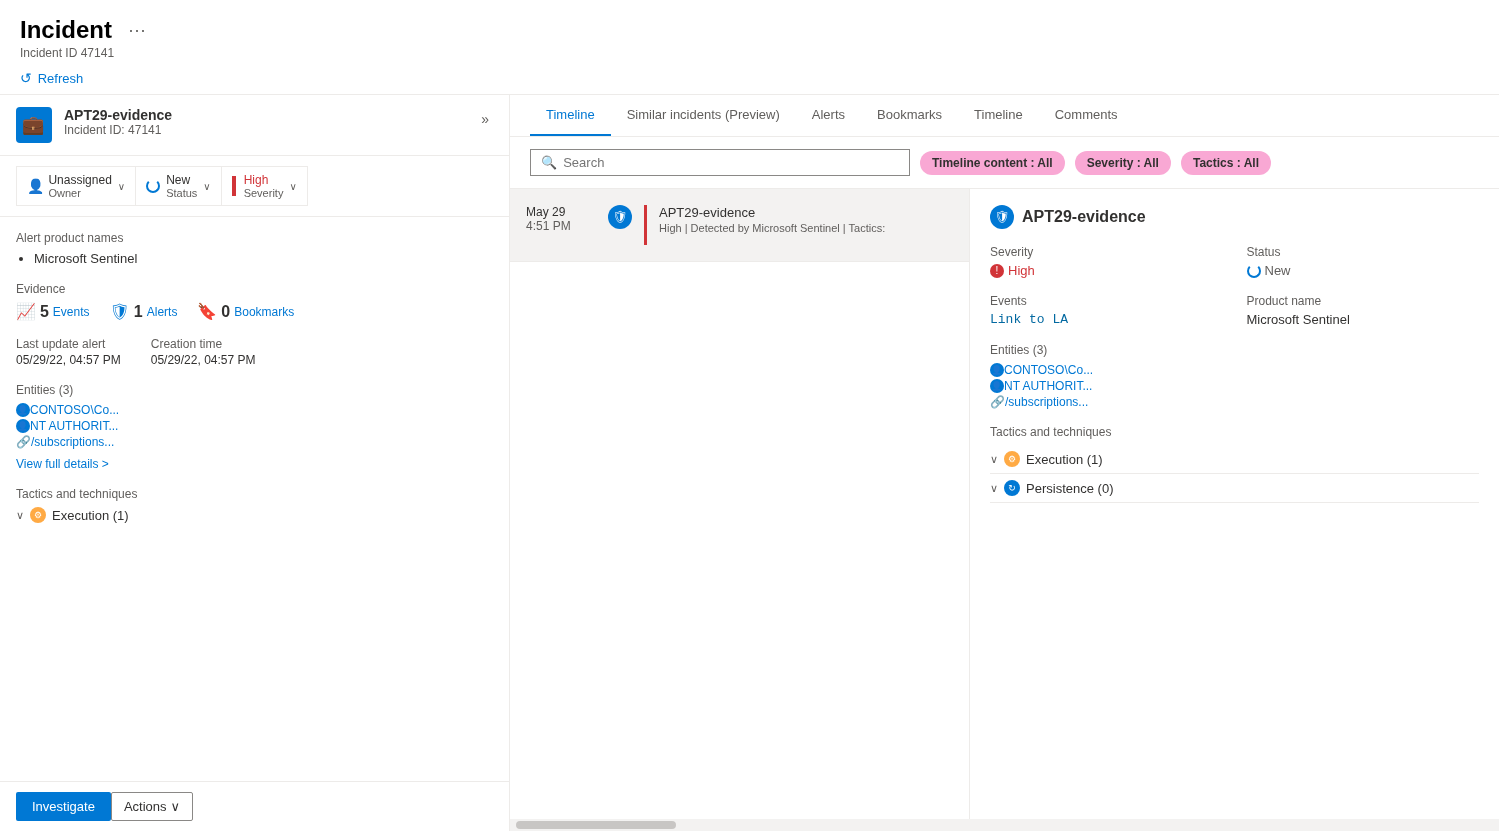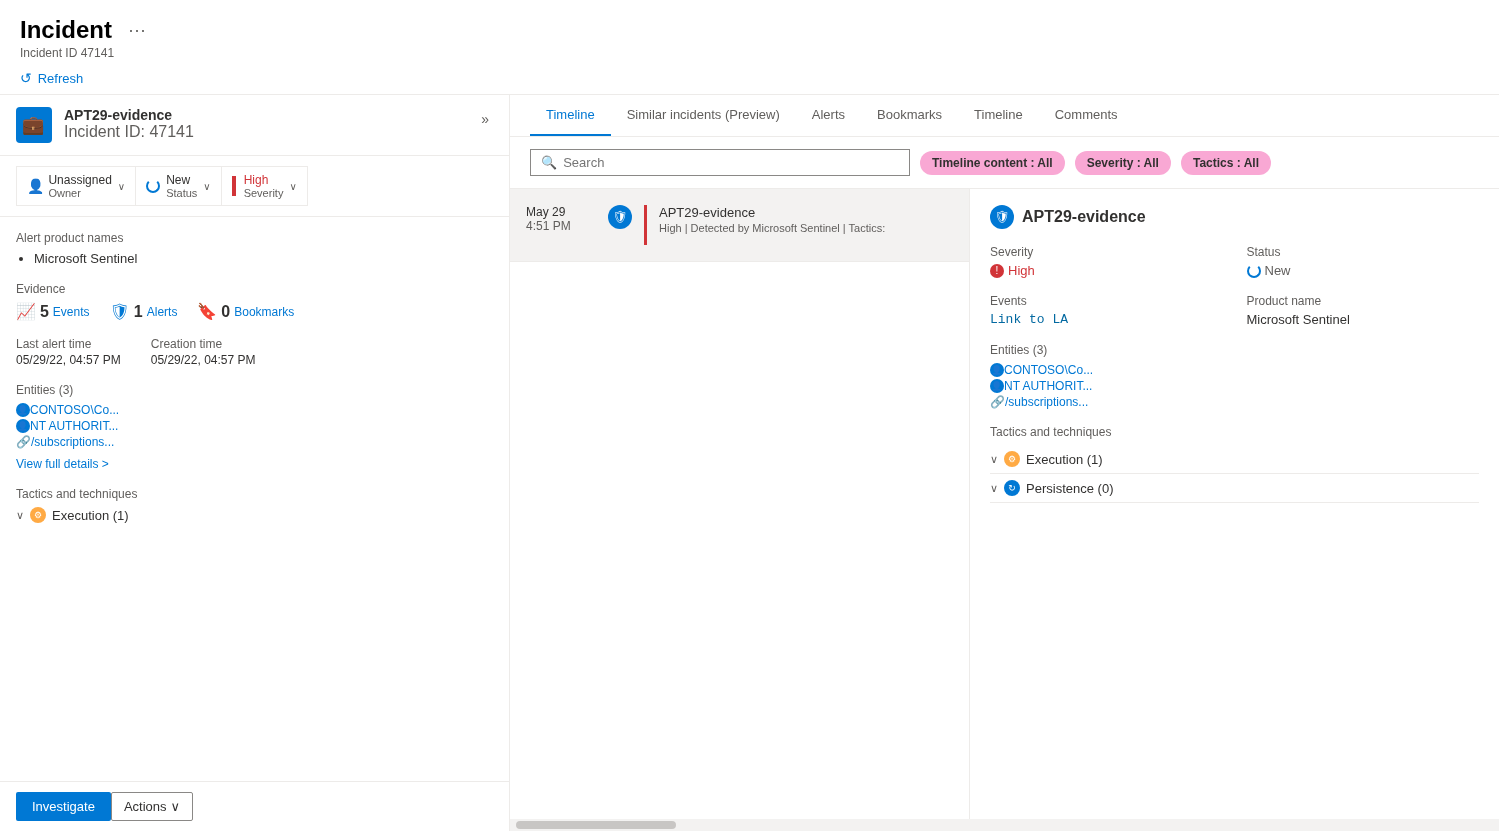--- a/index.html
+++ b/index.html
@@ -19,21 +19,21 @@
     .main-content { display: flex; flex: 1; overflow: hidden; }
 
     
     .left-panel { width: 510px; min-width: 510px; border-right: 1px solid #edebe9; display: flex; flex-direction: column; overflow: hidden; }
 
     .incident-header { display: flex; align-items: flex-start; padding: 12px 16px; border-bottom: 1px solid #edebe9; gap: 12px; }
     .incident-icon { width: 36px; height: 36px; background: #0078d4; border-radius: 4px; display: flex; align-items: center; justify-content: center; flex-shrink: 0; }
     .incident-icon-inner { color: #fff; font-size: 18px; }
     .incident-info { flex: 1; }
     .incident-name { font-size: 14px; font-weight: 600; color: #323130; }
-    .incident-id { font-size: 16px; color: #605e5c; }
+    .incident-id { font-size: 12px; color: #605e5c; }
     .collapse-btn { color: #605e5c; cursor: pointer; font-size: 14px; padding: 4px; }
 
     
     .status-row { display: flex; padding: 10px 16px; border-bottom: 1px solid #edebe9; gap: 0; }
     .status-item { display: flex; align-items: center; gap: 4px; padding: 6px 10px; border: 1px solid #edebe9; cursor: pointer; background: #fff; font-size: 12px; }
     .status-item:not(:last-child) { border-right: none; }
     .status-item .status-label { color: #605e5c; font-size: 11px; }
     .status-item .status-value { font-weight: 500; }
     .status-item .chevron { color: #605e5c; font-size: 10px; margin-left: 2px; }
     .severity-high { color: #d13438; font-weight: 600; }
@@ -216,21 +216,21 @@
               <span style="color:#0078d4; font-size:16px;">🔖</span>
               <span class="evidence-count">0</span>
               <span class="evidence-link">Bookmarks</span>
             </div>
           </div>
         </div>
 
         <div class="detail-section">
           <div class="time-row">
             <div class="time-col">
-              <div class="time-col-label">Last alert time</div>
+              <div class="time-col-label">Last update alert</div>
               <div class="time-col-value">05/29/22, 04:57 PM</div>
             </div>
             <div class="time-col">
               <div class="time-col-label">Creation time</div>
               <div class="time-col-value">05/29/22, 04:57 PM</div>
             </div>
           </div>
         </div>
 
         <div class="detail-section">

